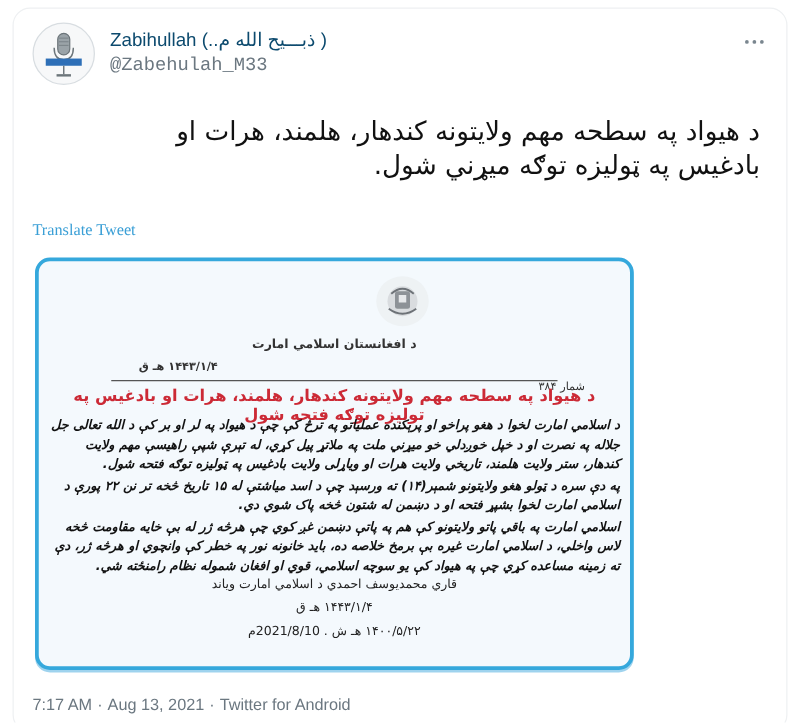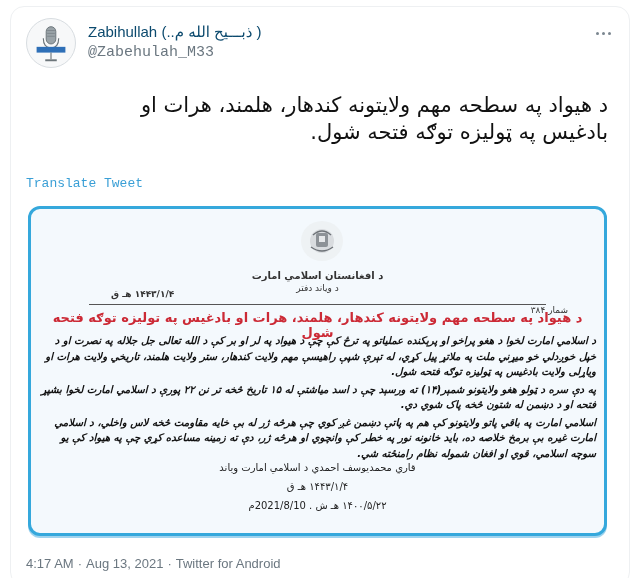--- a/index.html
+++ b/index.html
@@ -30,25 +30,25 @@
   .more-icon span { width: 3px; height: 3px; border-radius: 50%; background: #7a868f; display: block; }
 
   .tweet-text {
     position: absolute; right: 32px; top: 92px; width: 560px;
     direction: rtl; text-align: right; font-size: 21px; line-height: 27px; color: #111;
     font-family: "DejaVu Sans", sans-serif;
   }
   .tweet-text .link { color: #1d9bf0; direction: ltr; unicode-bidi: embed; font-family: "Liberation Sans", sans-serif; font-size: 22px; }
   .translate {
     position: absolute; left: 26px; top: 176px; font-size: 13px; color: #3a9fd6;
-    font-family: Liberation Mono, monospace; cursor: pointer; text-align: right;
+    font-family: Liberation Serif, serif; cursor: pointer; text-align: right;
   }
 
   .media-card {
-    position: absolute; left: 28px; top: 206px; width: 579px; height: 330px;
+    position: absolute; left: 28px; top: 206px; width: 479px; height: 330px;
     border: 3px solid #35a8dc; border-radius: 12px; background: #f4f9fd;
     box-shadow: 0 2px 0 #9fd3ee;
   }
   .emblem {
     position: absolute; left: 270px; top: 12px; width: 42px; height: 40px;
     border-radius: 50%; background: #eef2f4;
   }
   .emblem svg { width: 100%; height: 100%; }
   .letterhead {
     position: absolute; left: 0; right: 0; top: 60px; text-align: center; direction: rtl;
@@ -106,50 +106,49 @@
 <div class="handle">@Zabehulah_M33</div>
 
 <div class="more-icon">
   <span></span>
   <span></span>
   <span></span>
 </div>
 
 <div class="tweet-text">
   <div>د هیواد په سطحه مهم ولایتونه کندهار، هلمند، هرات او</div>
-  <div>بادغیس په ټولیزه توګه فتحه شول.</div>
+  <div>بادغیس په ټولیزه توګه میړني شول.</div>
 </div>
 
 <div class="translate">Translate Tweet</div>
 
 <div class="media-card">
   <div class="emblem">
     <svg viewBox="0 0 42 40">
       <circle cx="21" cy="20" r="12" fill="#d9dcdf"></circle>
       <rect x="15" y="12" width="12" height="14" rx="2" fill="#8d9297"></rect>
       <rect x="18" y="15" width="6" height="6" fill="#e6e8ea"></rect>
       <path d="M10 26 Q21 34 32 26" fill="none" stroke="#6d7277" stroke-width="1.5"></path>
       <path d="M12 14 Q21 6 30 14" fill="none" stroke="#6d7277" stroke-width="1.5"></path>
     </svg>
   </div>
   <div class="letterhead">
     <div class="l1">د افغانستان اسلامي امارت</div>
-    <div>د ویاند دفتر</div>
   </div>
   <div class="doc-number">شمار ۳۸۴</div>
   <div class="doc-date">۱۴۴۳/۱/۴ هـ ق</div>
   <div class="divider"></div>
   <div class="doc-title">د هیواد په سطحه مهم ولایتونه کندهار، هلمند، هرات او بادغیس په تولیزه توګه فتحه شول</div>
   <div class="doc-body">
     <p>د اسلامي امارت لخوا د هغو پراخو او پرېکنده عملیاتو په ترڅ کې چې د هیواد په لر او بر کې د الله تعالی جل جلاله په نصرت او د خپل خوږدلي خو میړني ملت په ملاتړ پیل کړي، له تېرې شپې راهیسې مهم ولایت کندهار، ستر ولایت هلمند، تاریخي ولایت هرات او ویاړلی ولایت بادغیس په ټولیزه توګه فتحه شول.</p>
     <p>په دې سره د ټولو هغو ولایتونو شمېر(۱۴) ته ورسېد چې د اسد میاشتې له ۱۵ تاریخ څخه تر نن ۲۲ پورې د اسلامي امارت لخوا بشپړ فتحه او د دښمن له شتون څخه پاک شوي دي.</p>
     <p>اسلامي امارت په باقي پاتو ولایتونو کې هم په پاتې دښمن غږ کوي چې هرڅه ژر له بې خایه مقاومت څخه لاس واخلي، د اسلامي امارت غیره بې برمخ خلاصه ده، باید خانونه نور په خطر کې وانچوي او هرڅه ژر، دې ته زمینه مساعده کړي چې په هیواد کې یو سوچه اسلامي، قوي او افغان شموله نظام رامنځته شي.</p>
   </div>
   <div class="signature">
     <div>قاري محمدیوسف احمدي د اسلامي امارت ویاند</div>
     <div>۱۴۴۳/۱/۴ هـ ق</div>
     <div>۱۴۰۰/۵/۲۲ هـ ش . 2021/8/10م</div>
   </div>
 </div>
 
 <div class="timestamp">
-  <span>4:17 AM</span><span class="sep">·</span><span>Aug 13, 2021</span><span class="sep">·</span><span>Twitter for Android</span>
+  <span>7:17 AM</span><span class="sep">·</span><span>Aug 13, 2021</span><span class="sep">·</span><span>Twitter for Android</span>
 </div>
 
 </body></html>

